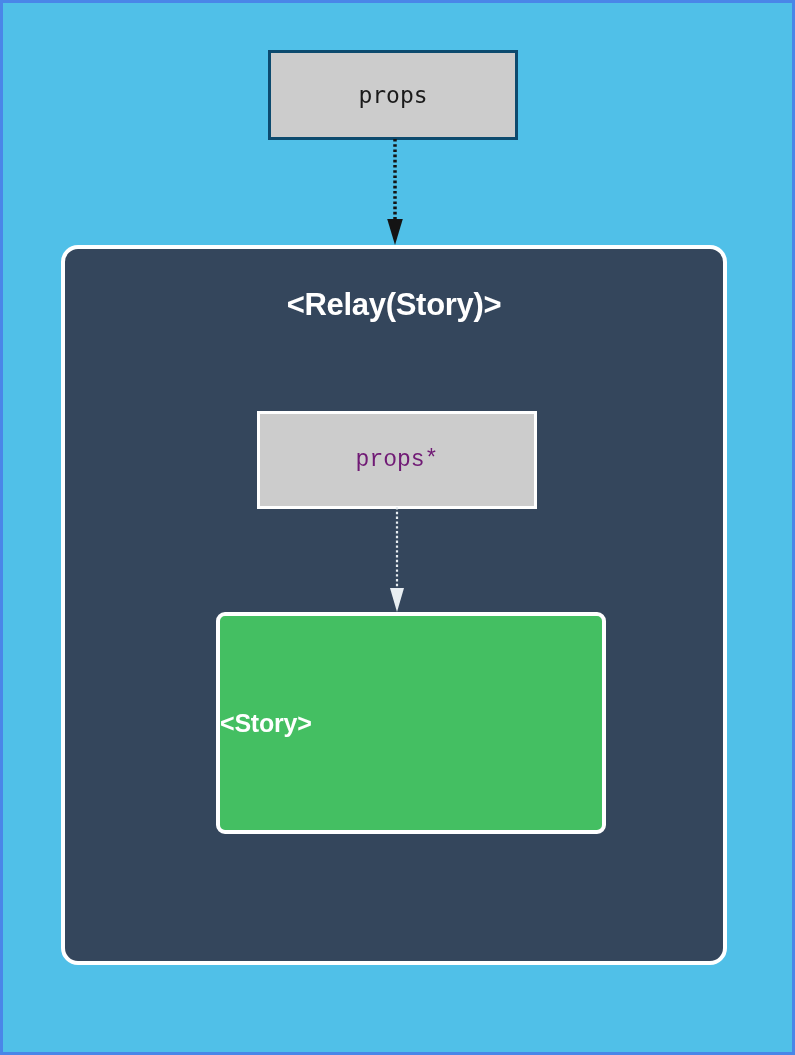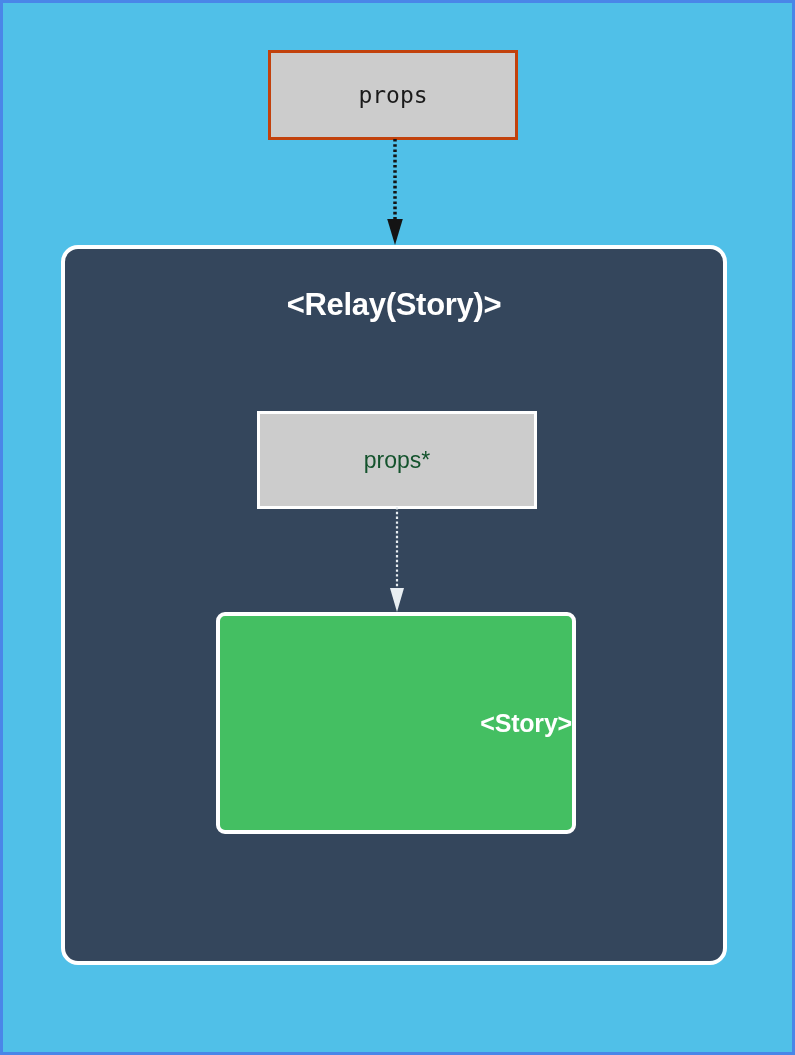--- a/index.html
+++ b/index.html
@@ -23,21 +23,21 @@
 
   
   .props-box-outer {
     position: absolute;
     left: 265px;
     top: 47px;
     width: 250px;
     height: 90px;
     box-sizing: border-box;
     background: #cccccc;
-    border: 3px solid #c2410c;
+    border: 3px solid #0c4a6e;
     display: flex;
     align-items: center;
     justify-content: center;
   }
   .props-label {
     font-family: "DejaVu Sans Mono", "Liberation Mono", monospace;
     font-size: 23px;
     color: #1a1a1a;
     letter-spacing: 0px;
     white-space: nowrap;
@@ -86,49 +86,49 @@
     width: 280px;
     height: 98px;
     box-sizing: border-box;
     background: #cccccc;
     border: 3px solid #ffffff;
     display: flex;
     align-items: center;
     justify-content: center;
   }
   .props-star-label {
-    font-family: Liberation Sans, sans-serif;
+    font-family: Liberation Mono, monospace;
     font-size: 23px;
-    color: #14532d;
+    color: #701a75;
     white-space: nowrap;
   }
 
   
   .arrow-inner {
     position: absolute;
     left: 320px;
     top: 258px;
     width: 24px;
     height: 108px;
   }
 
   
   .story-box {
     position: absolute;
     left: 151px;
     top: 363px;
-    width: 360px;
+    width: 390px;
     height: 222px;
     box-sizing: border-box;
     background: #44bf62;
     border: 4px solid #ffffff;
     border-radius: 9px;
     display: flex;
     align-items: center;
-    justify-content: flex-end;
+    justify-content: flex-start;
   }
   .story-label {
     font-family: "Liberation Sans", sans-serif;
     font-weight: bold;
     font-size: 25px;
     color: #ffffff;
     letter-spacing: -0.2px;
     white-space: nowrap;
   }
 </style>

